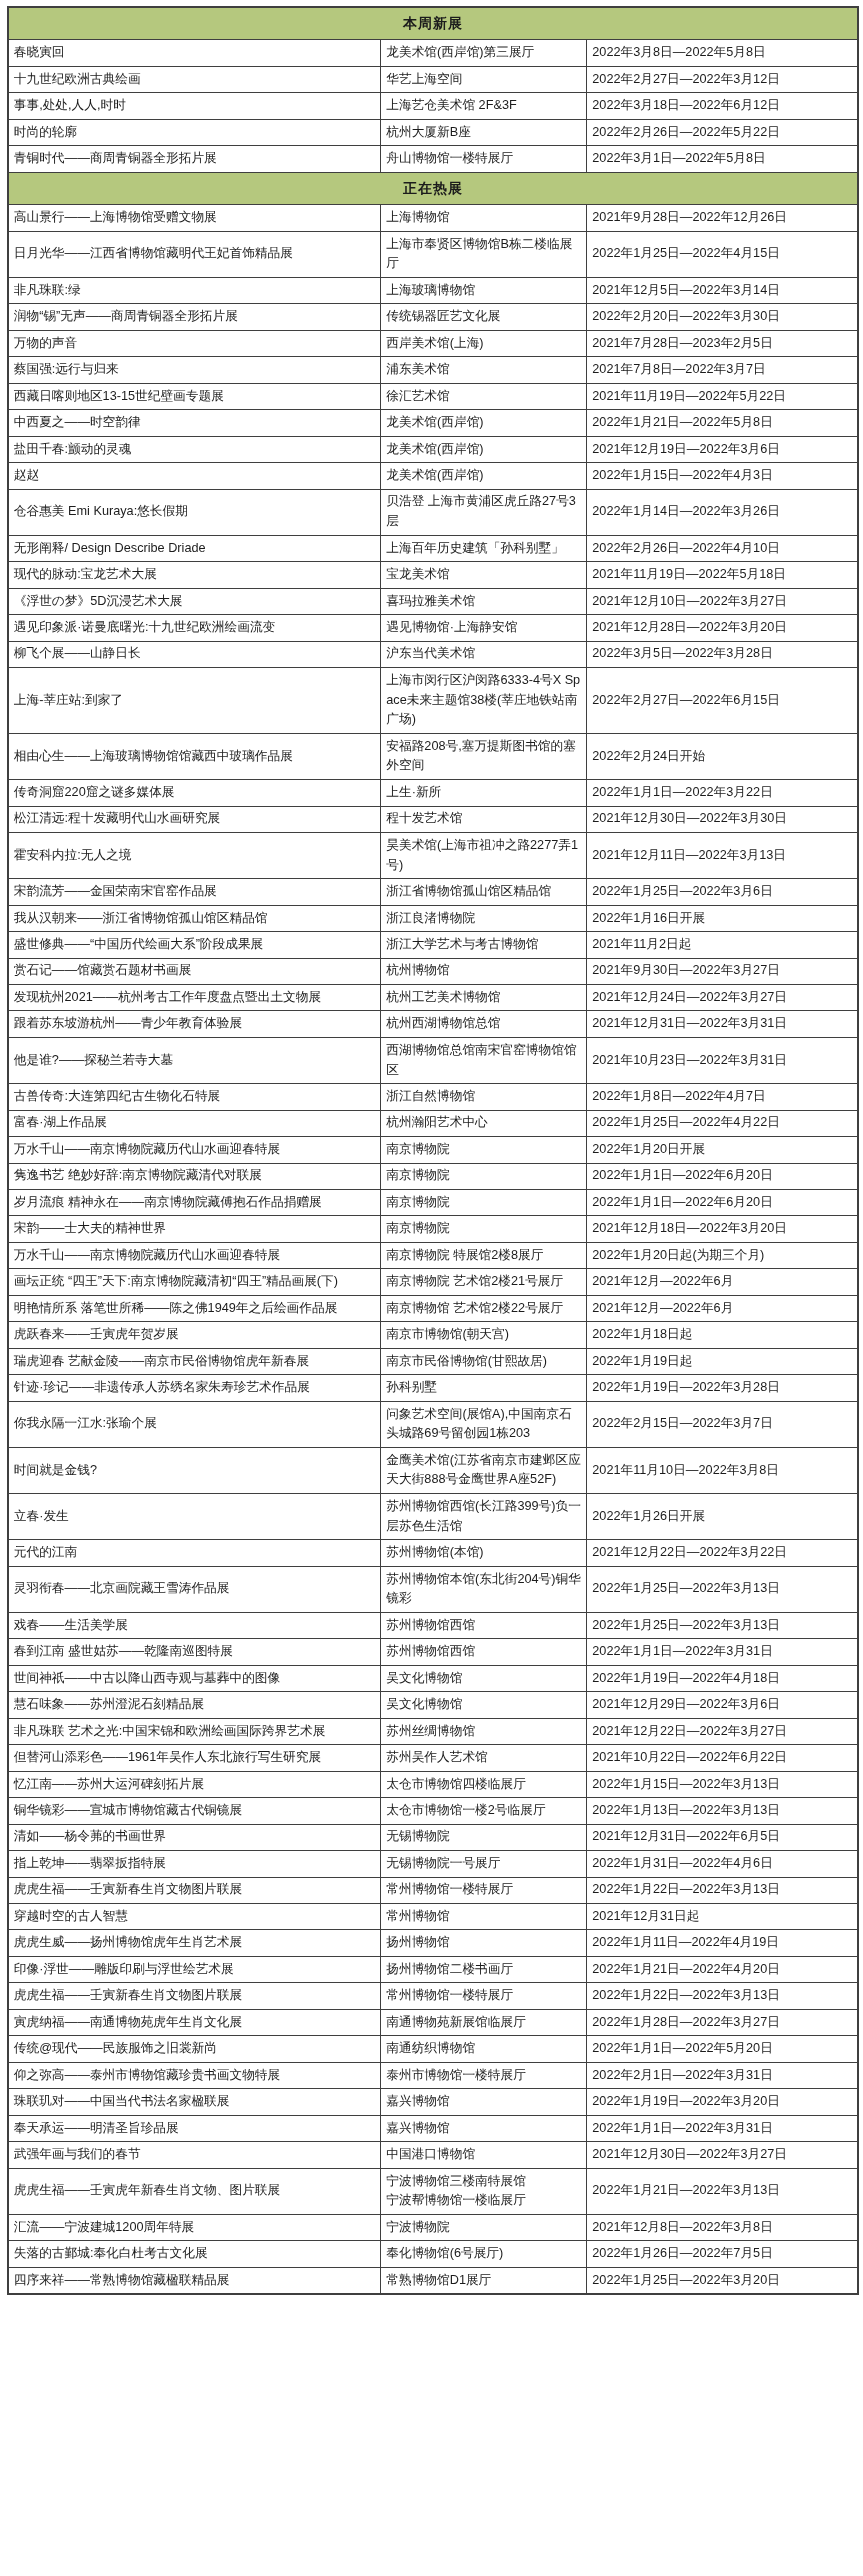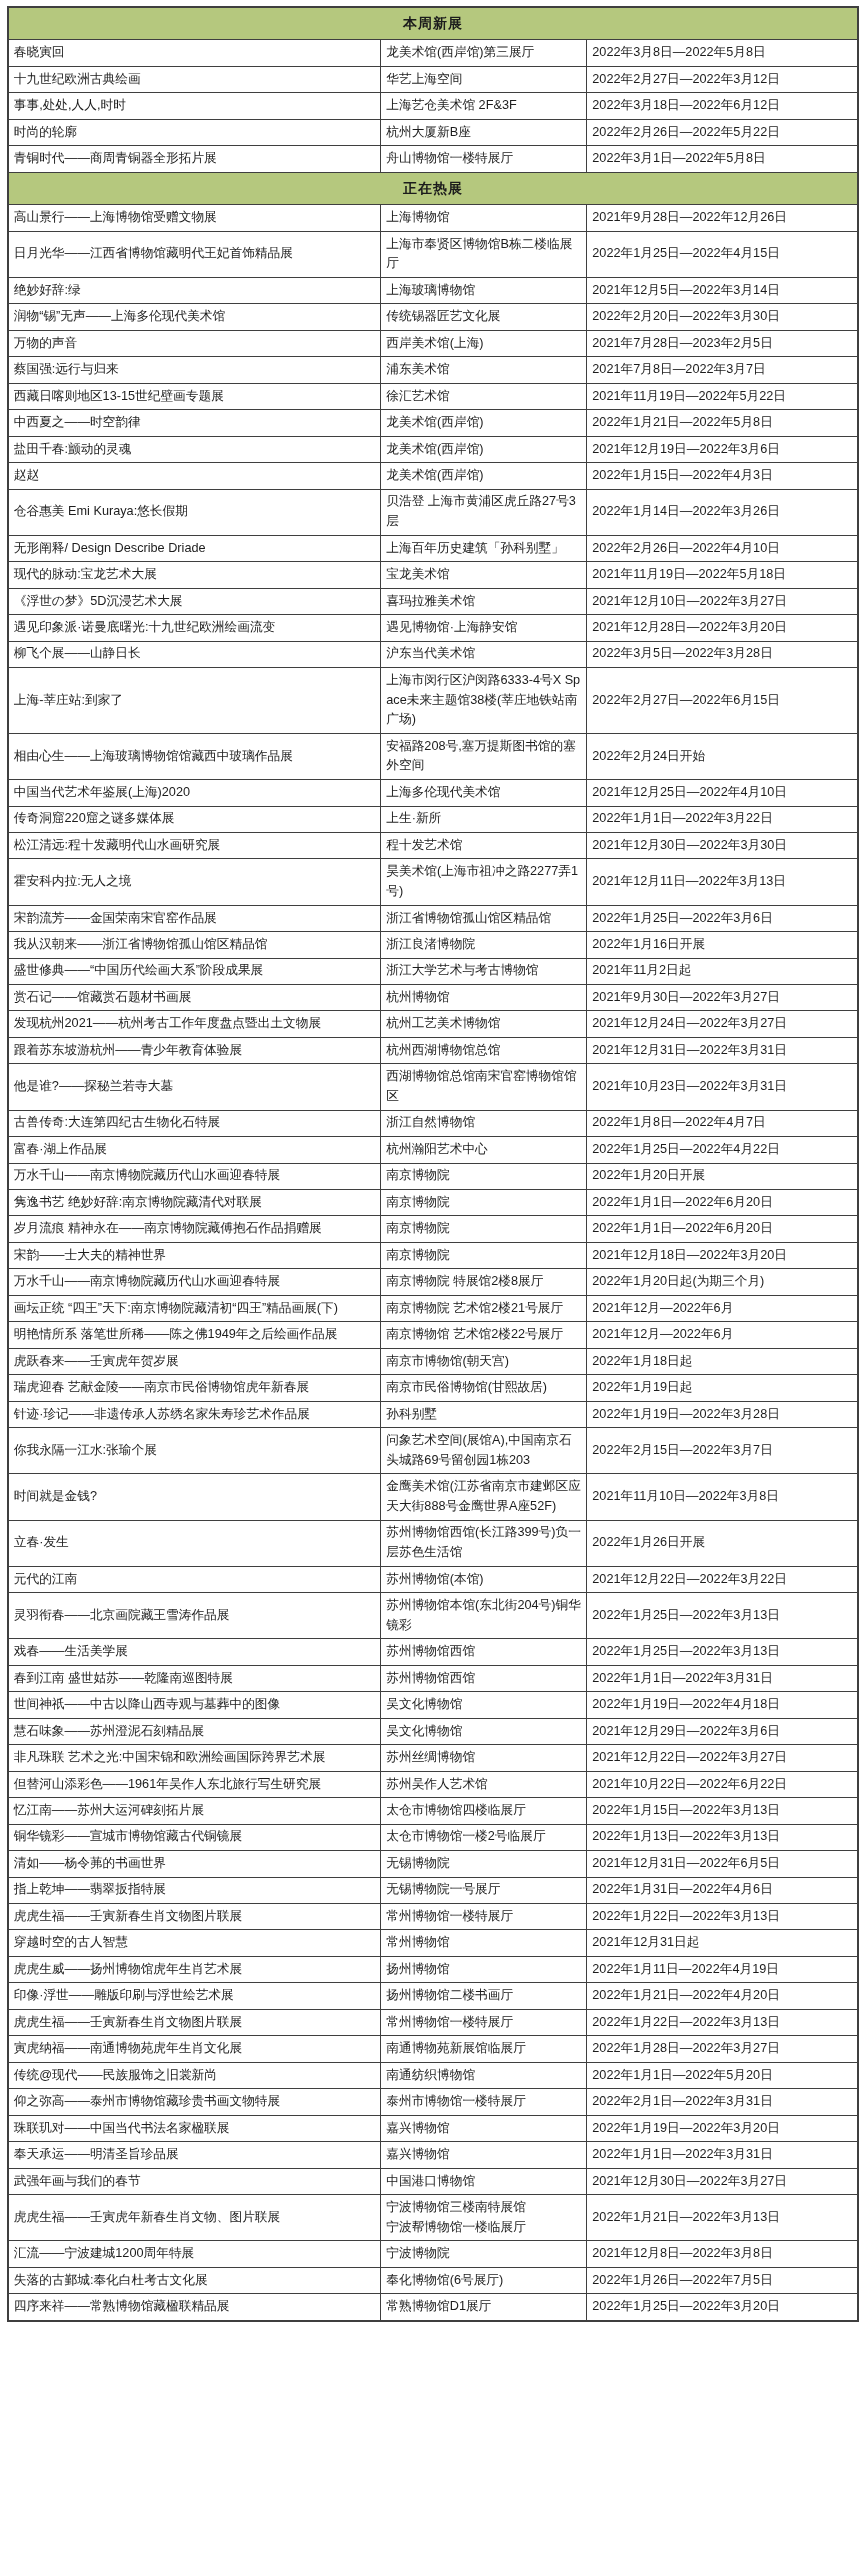--- a/index.html
+++ b/index.html
@@ -94,26 +94,26 @@
           <td class="title-cell">高山景行——上海博物馆受赠文物展</td>
           <td class="venue-cell">上海博物馆</td>
           <td class="dates-cell">2021年9月28日—2022年12月26日</td>
         </tr>
         <tr>
           <td class="title-cell">日月光华——江西省博物馆藏明代王妃首饰精品展</td>
           <td class="venue-cell">上海市奉贤区博物馆B栋二楼临展厅</td>
           <td class="dates-cell">2022年1月25日—2022年4月15日</td>
         </tr>
         <tr>
-          <td class="title-cell">绝妙好辞:绿</td>
+          <td class="title-cell">非凡珠联:绿</td>
           <td class="venue-cell">上海玻璃博物馆</td>
           <td class="dates-cell">2021年12月5日—2022年3月14日</td>
         </tr>
         <tr>
-          <td class="title-cell">润物“锡”无声——上海多伦现代美术馆</td>
+          <td class="title-cell">润物“锡”无声——商周青铜器全形拓片展</td>
           <td class="venue-cell">传统锡器匠艺文化展</td>
           <td class="dates-cell">2022年2月20日—2022年3月30日</td>
         </tr>
         <tr>
           <td class="title-cell">万物的声音</td>
           <td class="venue-cell">西岸美术馆(上海)</td>
           <td class="dates-cell">2021年7月28日—2023年2月5日</td>
         </tr>
         <tr>
           <td class="title-cell">蔡国强:远行与归来</td>
@@ -172,25 +172,20 @@
         </tr>
         <tr>
           <td class="title-cell">上海-莘庄站:到家了</td>
           <td class="venue-cell">上海市闵行区沪闵路6333-4号X Space未来主题馆38楼(莘庄地铁站南广场)</td>
           <td class="dates-cell">2022年2月27日—2022年6月15日</td>
         </tr>
         <tr>
           <td class="title-cell">相由心生——上海玻璃博物馆馆藏西中玻璃作品展</td>
           <td class="venue-cell">安福路208号,塞万提斯图书馆的塞外空间</td>
           <td class="dates-cell">2022年2月24日开始</td>
-        </tr>
-        <tr>
-          <td class="title-cell">中国当代艺术年鉴展(上海)2020</td>
-          <td class="venue-cell">上海多伦现代美术馆</td>
-          <td class="dates-cell">2021年12月25日—2022年4月10日</td>
         </tr>
         <tr>
           <td class="title-cell">传奇洞窟220窟之谜多媒体展</td>
           <td class="venue-cell">上生·新所</td>
           <td class="dates-cell">2022年1月1日—2022年3月22日</td>
         </tr>
         <tr>
           <td class="title-cell">松江清远:程十发藏明代山水画研究展</td>
           <td class="venue-cell">程十发艺术馆</td>
           <td class="dates-cell">2021年12月30日—2022年3月30日</td>

